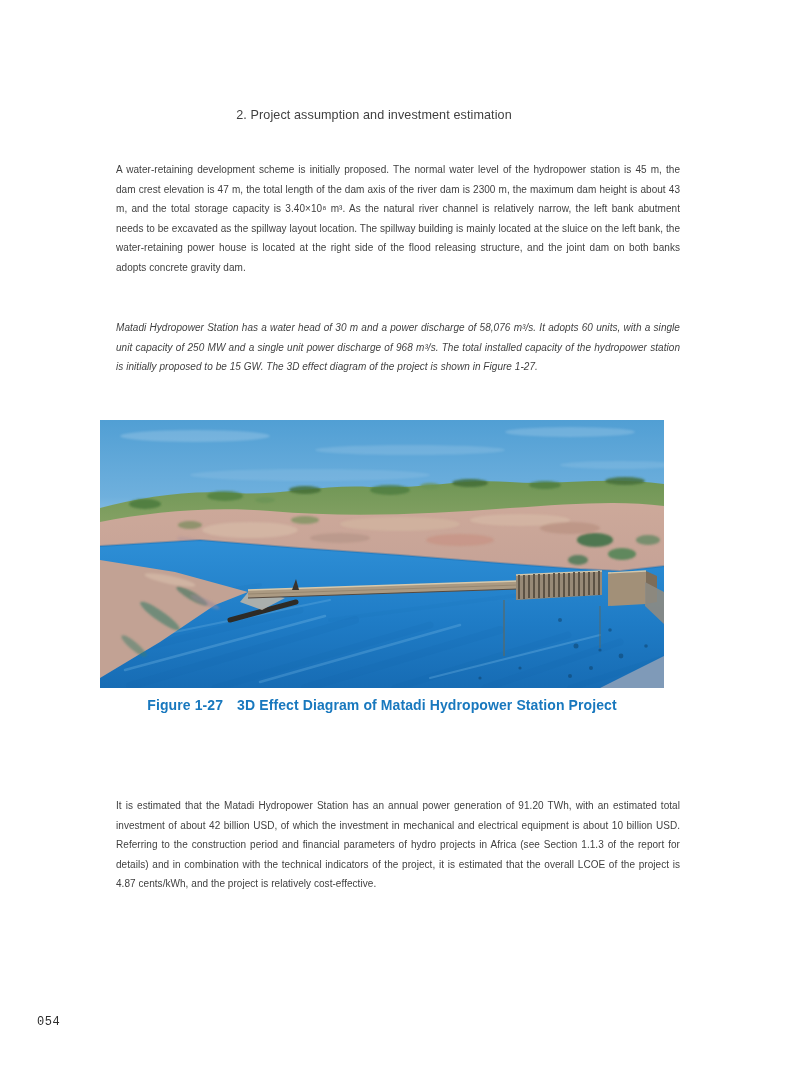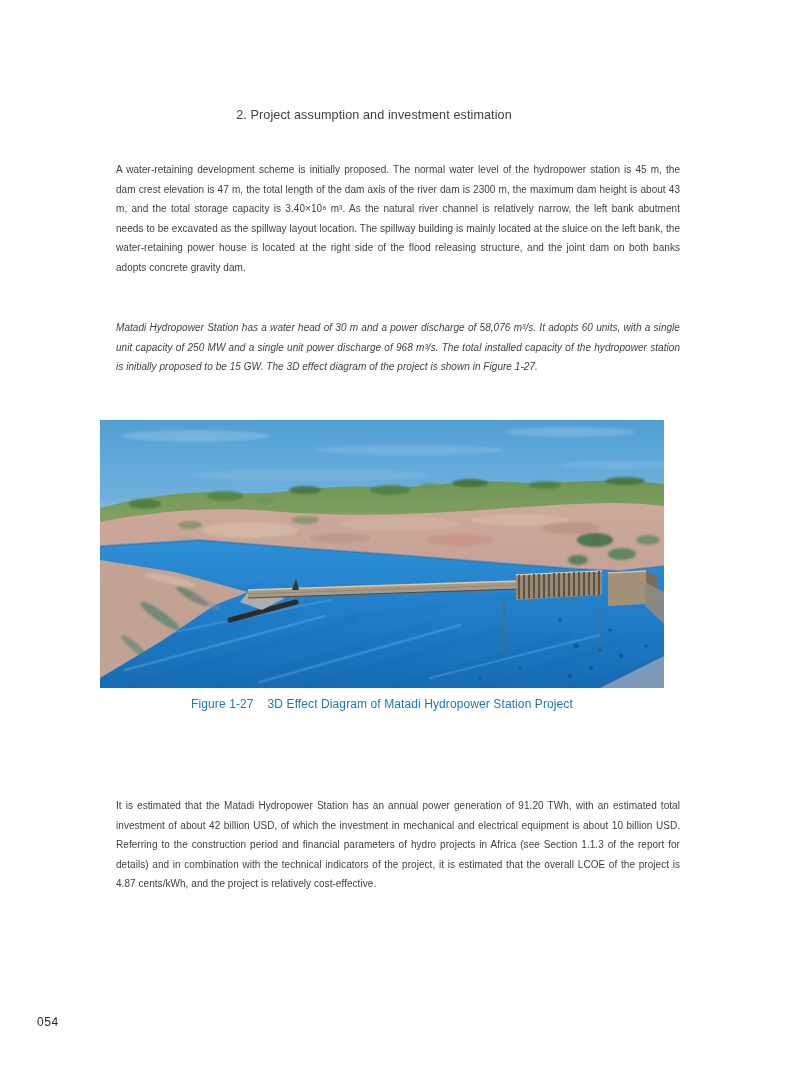--- a/index.html
+++ b/index.html
@@ -29,27 +29,27 @@
   }
   #para1{top:144px;}
   #para2{top:302px;font-style:italic;}
   #para3{top:780px;}
   figure.fig{
     position:absolute;left:100px;top:420px;width:564px;margin:0;
   }
   figure.fig svg{display:block;width:564px;height:268px;}
   .fig-caption{
     position:absolute;left:100px;top:697px;width:564px;
-    text-align:center;font-size:12px;font-weight:normal;color:var(--caption-color);
+    text-align:center;font-size:14px;font-weight:bold;color:var(--caption-color);
     letter-spacing:.1px;
   }
   .fig-caption .cap-label{margin-right:14px;}
   .page-number{
     position:absolute;left:37px;top:1015px;
-    font-size:12px;color:#2c2c2c;letter-spacing:.6px;
+    font-size:12px;color:#2c2c2c;letter-spacing:.6px;font-family:Liberation Mono, monospace;
   }
 </style>
 </head>
 <body>
 
 <div class="page">
 
   <h2 class="section-heading">2. Project assumption and investment estimation</h2>
 
   <p class="body-text col" id="para1">A water-retaining development scheme is initially proposed. The normal water level of the hydropower station is 45 m, the dam crest elevation is 47 m, the total length of the dam axis of the river dam is 2300 m, the maximum dam height is about 43 m, and the total storage capacity is 3.40×10⁸ m³. As the natural river channel is relatively narrow, the left bank abutment needs to be excavated as the spillway layout location. The spillway building is mainly located at the sluice on the left bank, the water-retaining power house is located at the right side of the flood releasing structure, and the joint dam on both banks adopts concrete gravity dam.</p>

